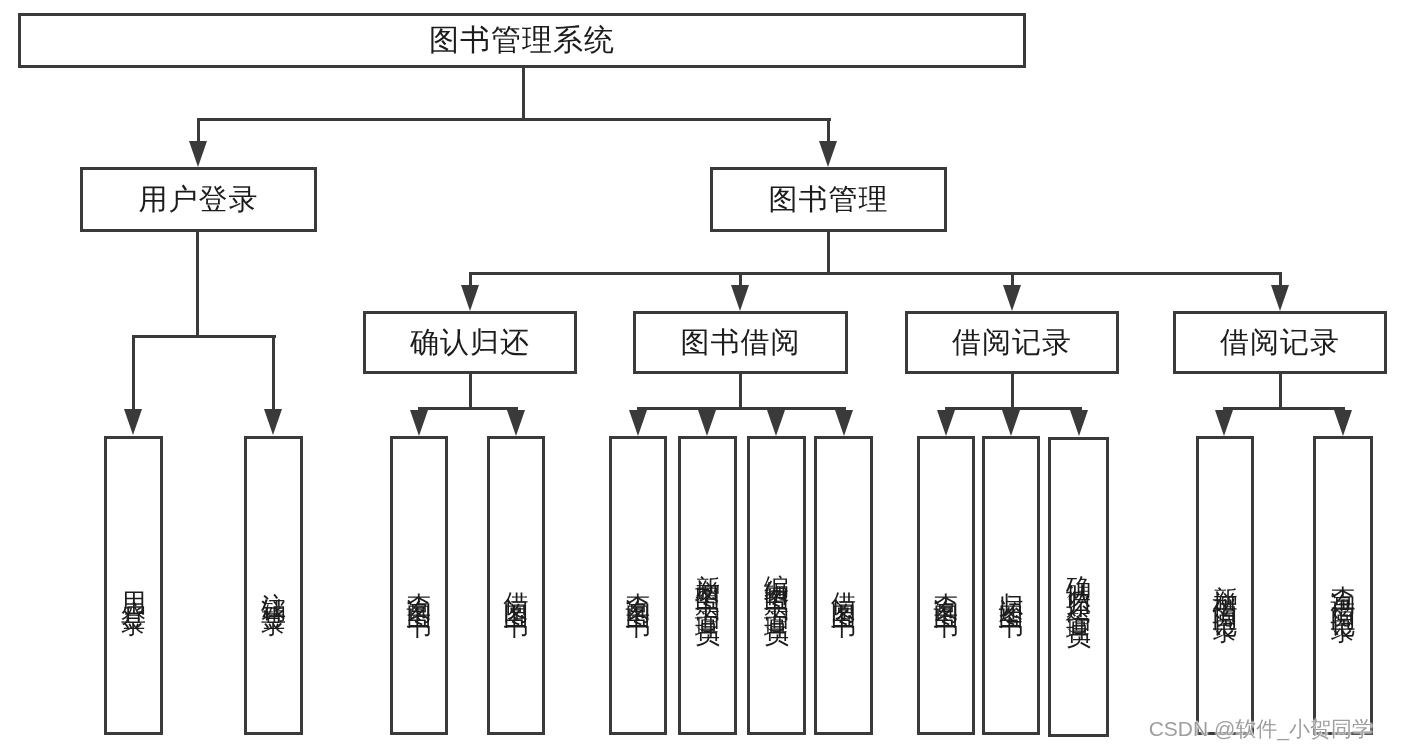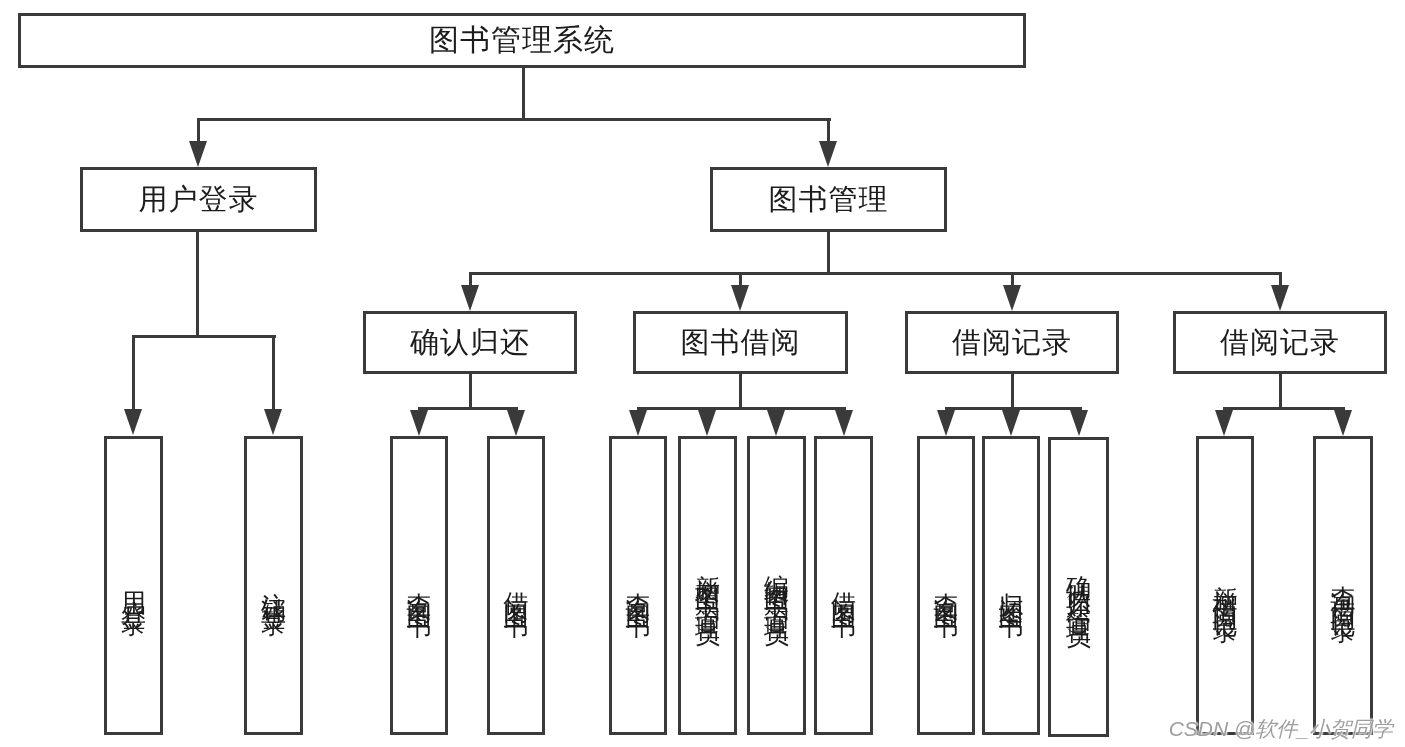--- a/index.html
+++ b/index.html
@@ -49,28 +49,27 @@
   .hline{ height:3px; }
   .arrowhead{
     position:absolute;
     width:0;height:0;
     border-left:9px solid transparent;
     border-right:9px solid transparent;
     border-top:26px solid var(--line);
   }
   .watermark{
     position:absolute;
-    right:12px;
+    right:32px;
     bottom:4px;
     font-size:21px;
     color:var(--wm);
     white-space:nowrap;
     z-index:5;
     text-shadow:0 1px 2px rgba(255,255,255,.95), 0 -1px 2px rgba(255,255,255,.95), 1px 0 2px rgba(255,255,255,.95);
-    font-style:italic;
   }
 </style>
 </head>
 <body>
 
 <div id="stage">
 
   <div class="box hbox rootbox" style="left:12px;top:13px;width:1008px;height:55px;margin-left:6px;">
     <span class="lbl">图书管理系统</span>
   </div>

